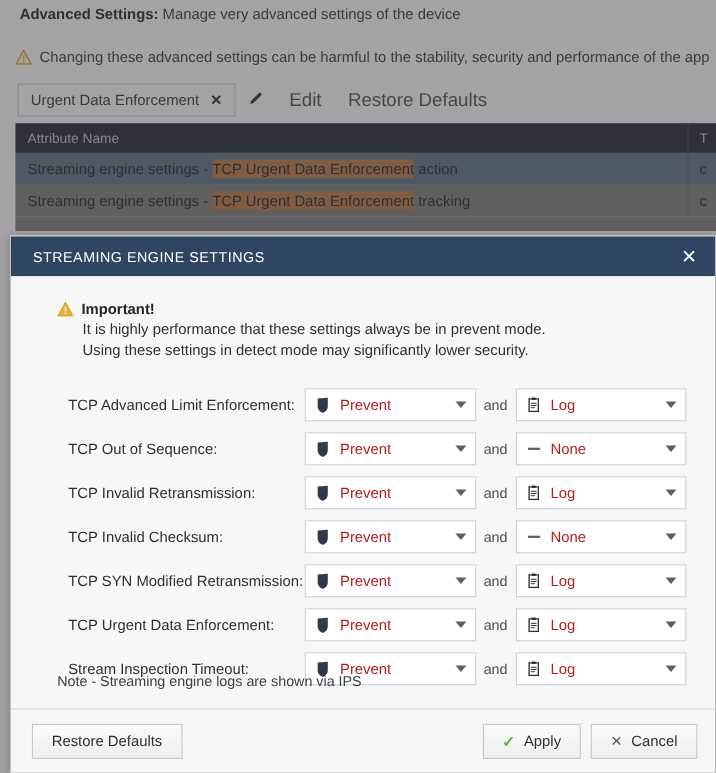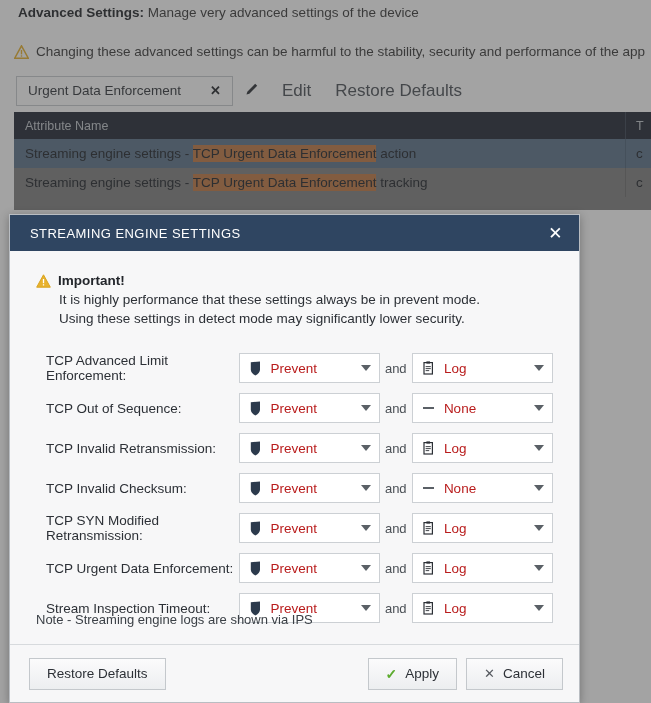--- a/index.html
+++ b/index.html
@@ -61,21 +61,21 @@
     position: absolute;
     left: 16px;
     top: 76px;
     display: flex;
     align-items: center;
     gap: 0;
   }
   .chip {
     display: flex;
     align-items: center;
-    gap: 29px;
+    gap: 10px;
     border: 1px solid #c9ccd0;
     background: #ffffff;
     padding: 6px 11px 7px 11px;
     font-size: 13.5px;
     color: #32363b;
     height: 30px;
   }
   .chip-x {
     font-size: 13px;
     font-weight: bold;
@@ -135,21 +135,21 @@
     inset: 0;
     background: rgba(60,60,60,0.47);
     pointer-events: none;
   }
 
   
   #modal {
     position: absolute;
     left: 9px;
     top: 214px;
-    width: 571px;
+    width: 642px;
     height: 489px;
     background: #f7f7f8;
     border: 1px solid #b9bdc2;
     box-shadow: 0 2px 9px rgba(0,0,0,0.3);
     display: flex;
     flex-direction: column;
   }
 
   .modal-title {
     height: 36px;
@@ -169,20 +169,21 @@
     cursor: pointer;
     color: #ffffff;
     font-weight: 300;
   }
 
   .modal-body {
     flex: 1;
     padding: 22px 26px 0 26px;
     overflow: hidden;
     position: relative;
+    margin-left: 16px;
   }
 
   .important-head {
     display: flex;
     align-items: center;
     gap: 7px;
     font-size: 13.5px;
     font-weight: bold;
     color: #23262b;
   }

